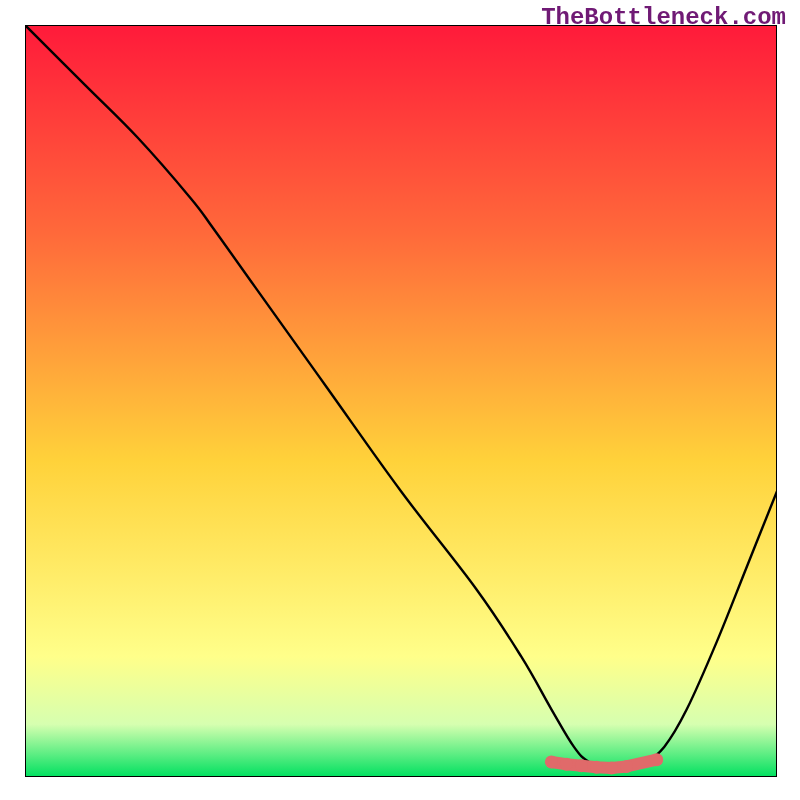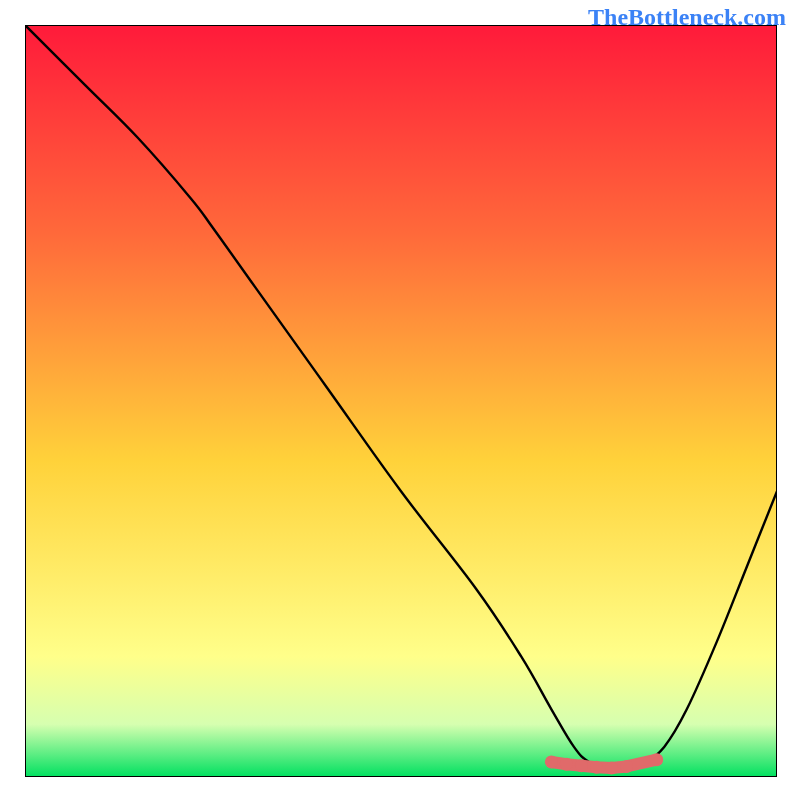--- a/index.html
+++ b/index.html
@@ -7,24 +7,24 @@
   .outer {
     position: relative;
     width: 800px;
     height: 800px;
     background: #fff;
   }
   .watermark {
     position: absolute;
     top: 4px;
     right: 14px;
-    font-family: Liberation Serif, serif;
+    font-family: Liberation Mono, monospace;
     font-size: 24px;
     font-weight: 600;
-    color: #3b82f6;
+    color: #701a75;
     letter-spacing: 0px;
   }
   .plot-wrap {
     position: absolute;
     left: 25px;
     top: 25px;
     width: 752px;
     height: 752px;
   }
   svg { display: block; }

